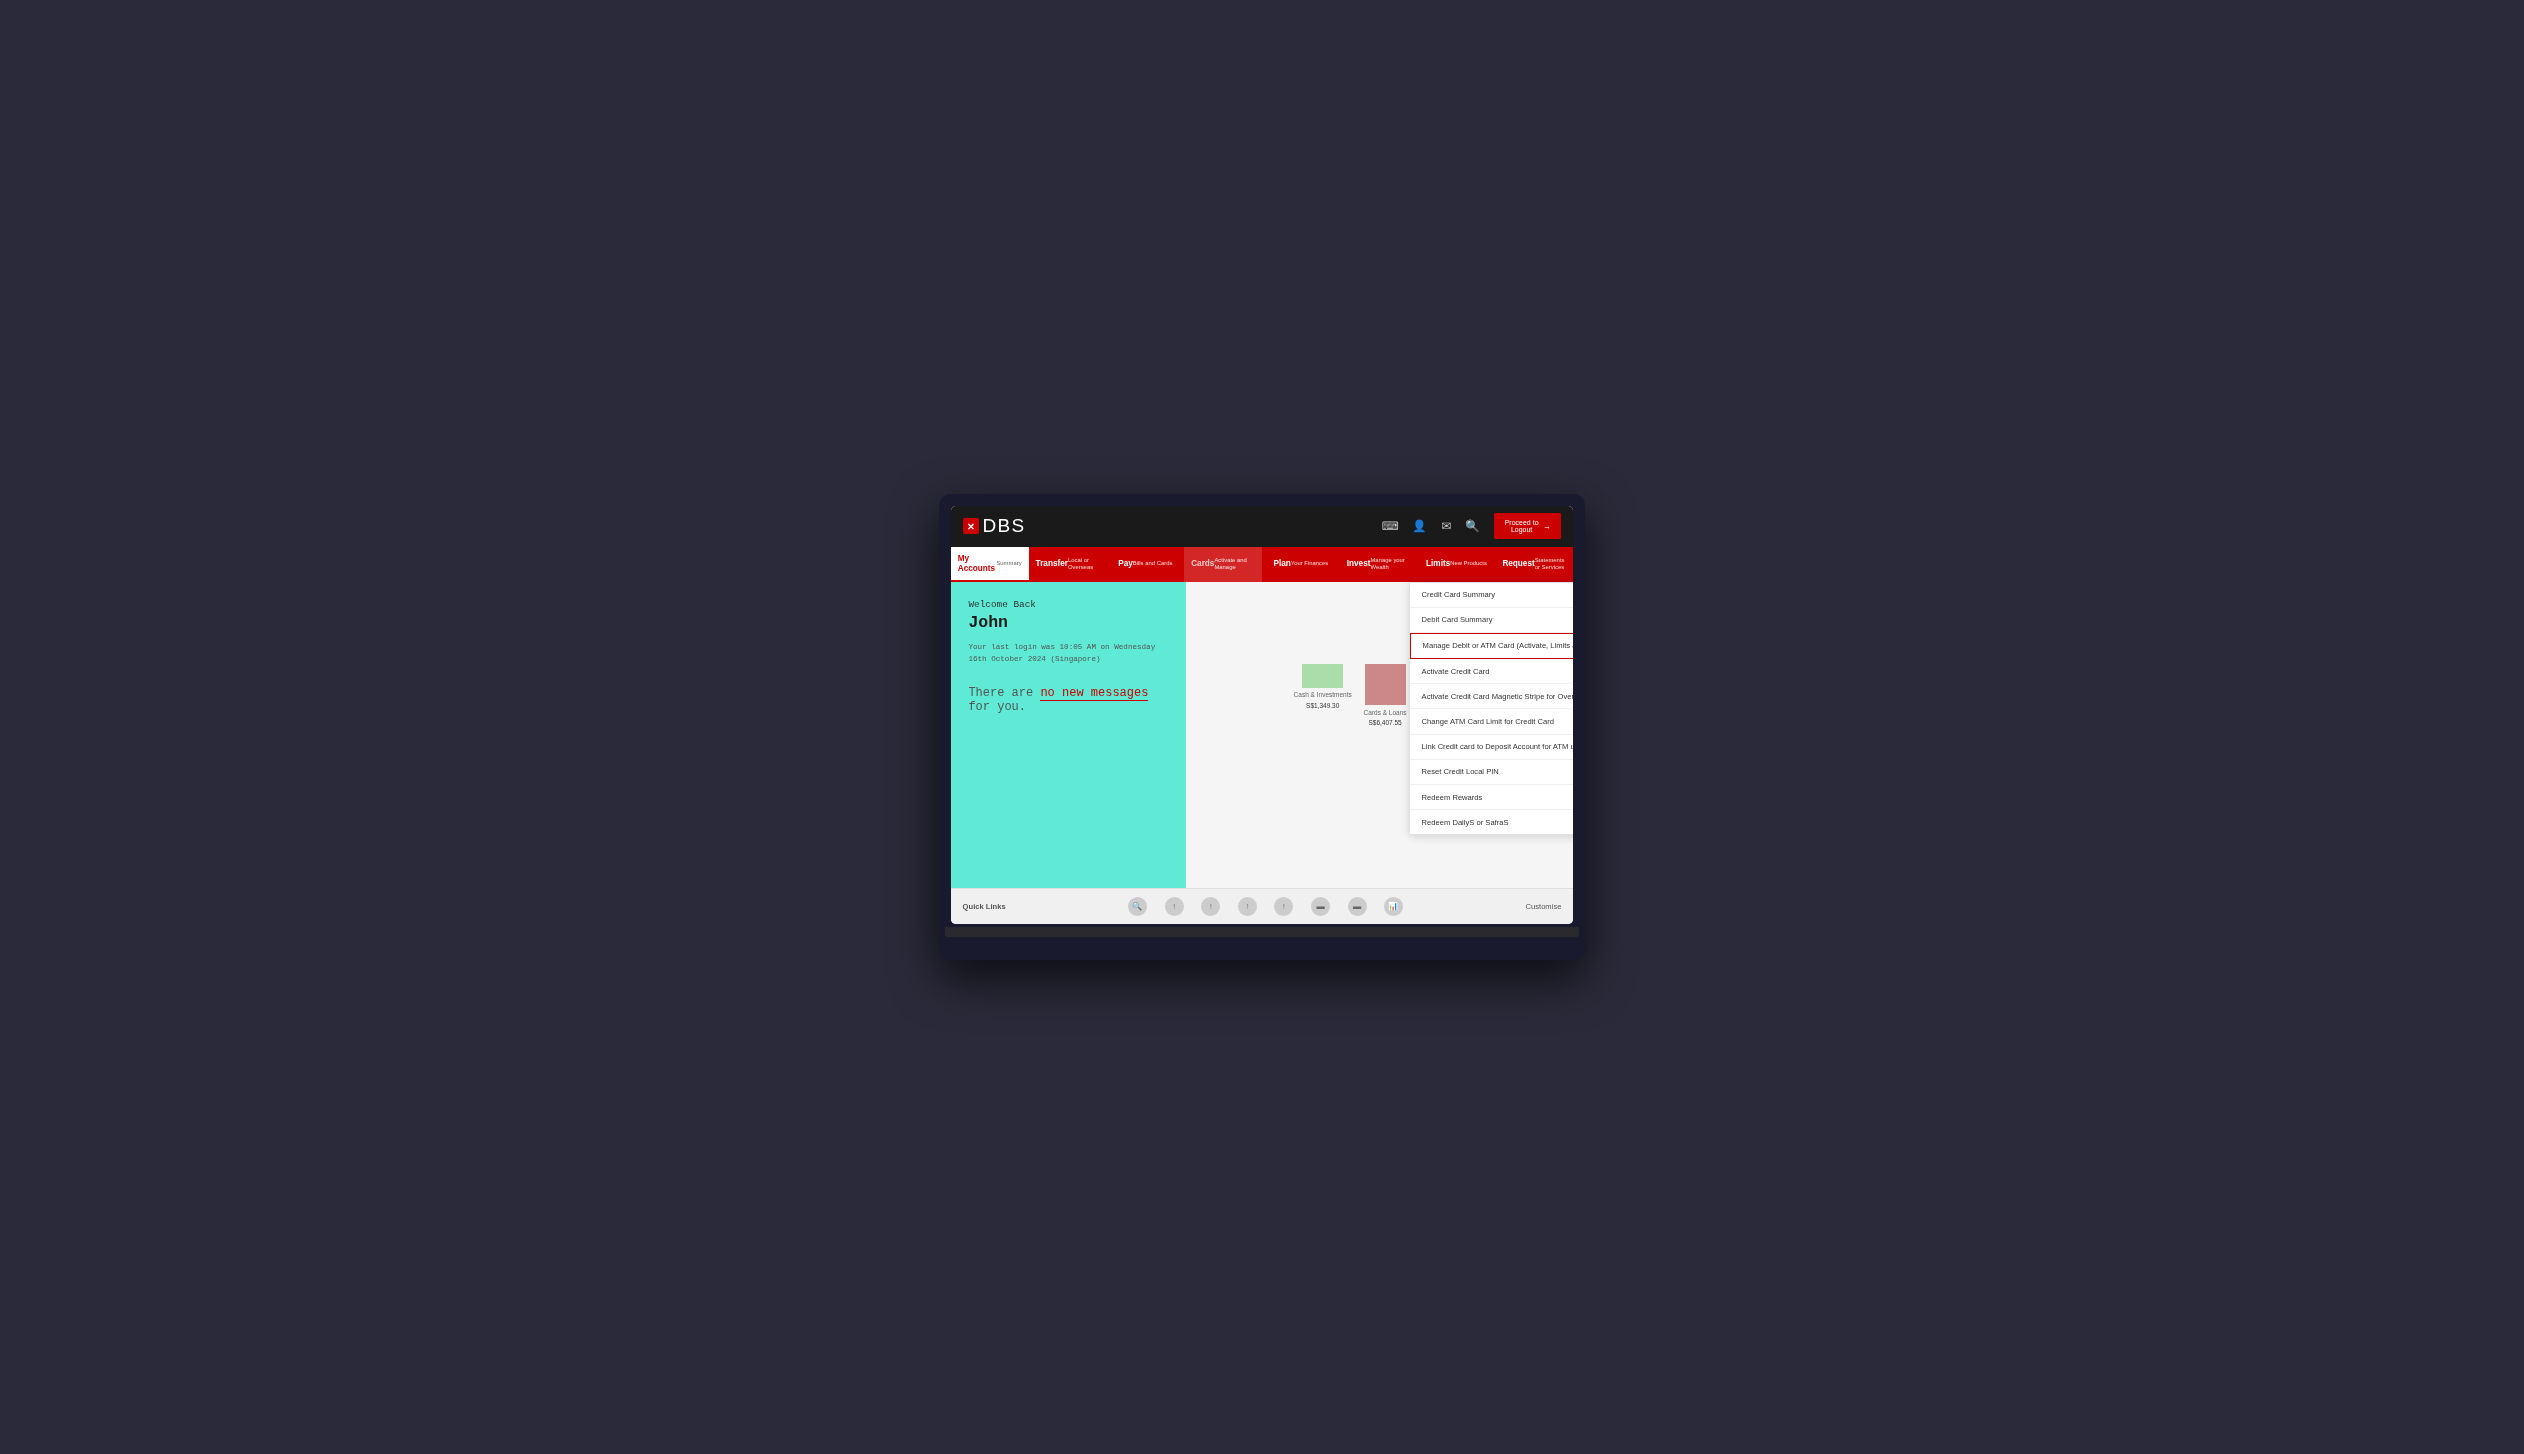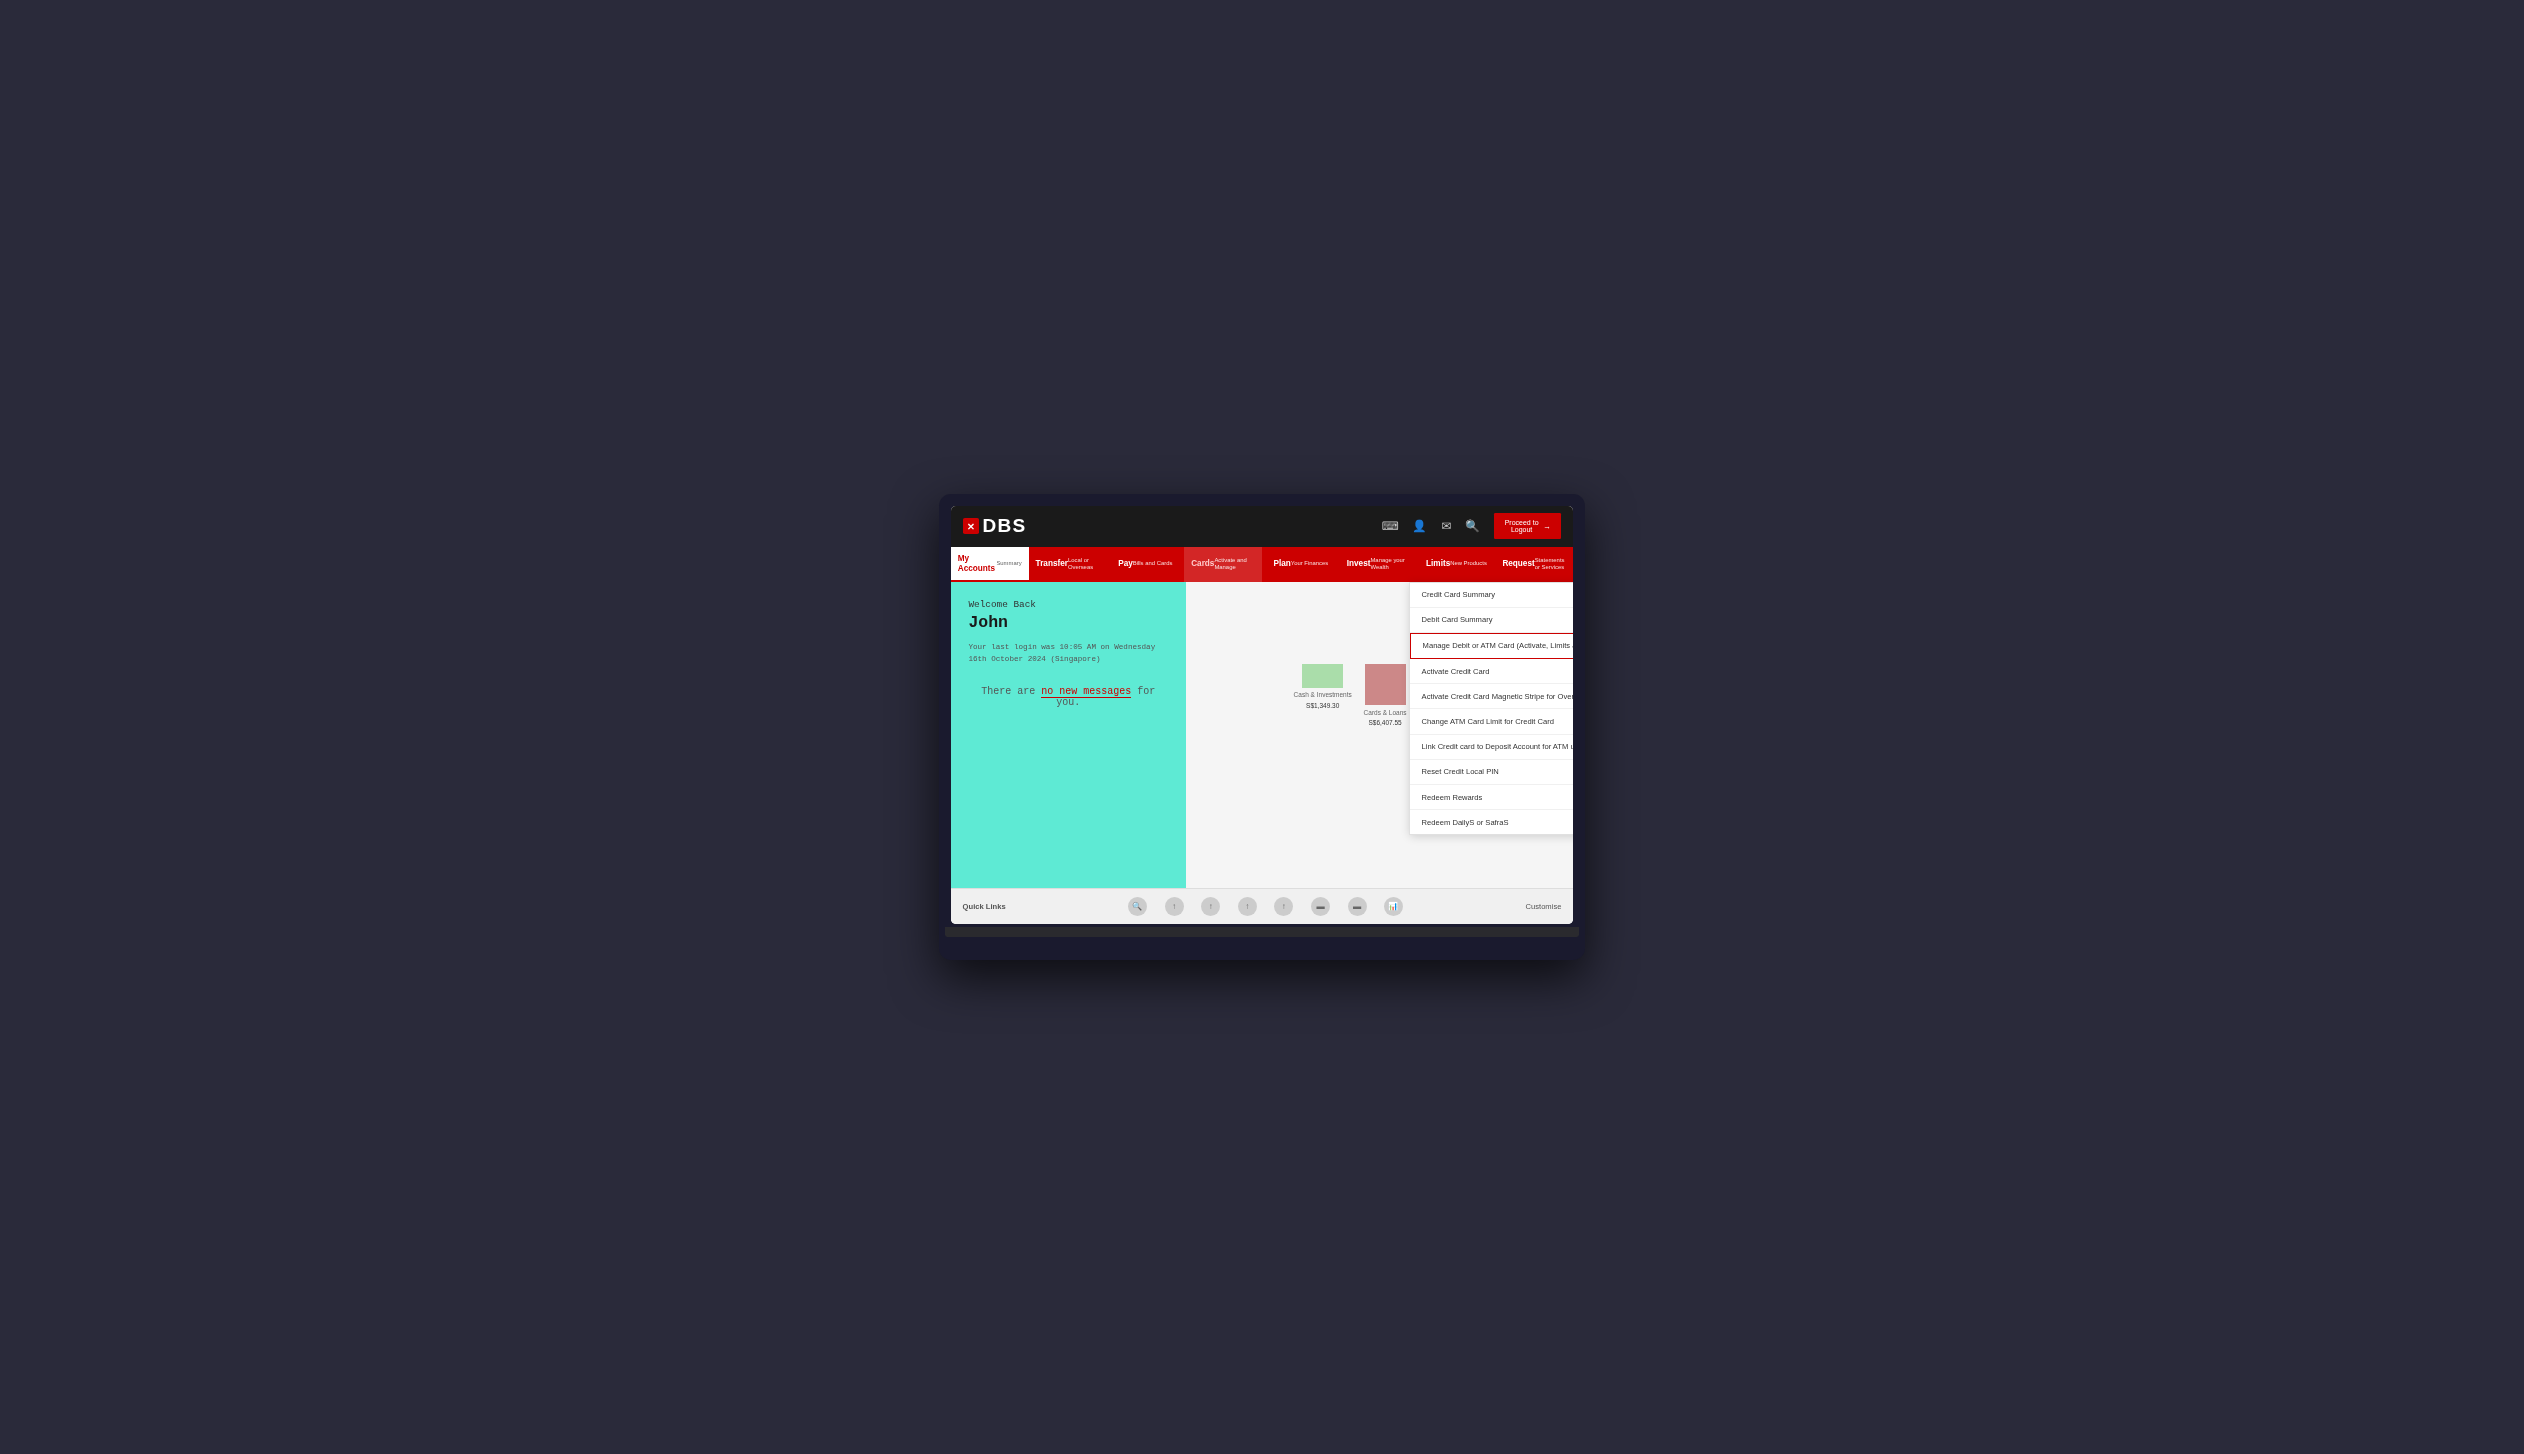--- a/index.html
+++ b/index.html
@@ -52,21 +52,21 @@
       height: 16.5px;
       display: flex;
       align-items: center;
       justify-content: center;
       border-radius: 1.8px;
     }
 
     .logo-text {
       color: white;
       font-size: 19px;
-      font-weight: bold;
+      font-weight: normal;
       letter-spacing: 1.2px;
     }
 
     .top-bar-right {
       display: flex;
       align-items: center;
       gap: 14px;
     }
 
     .top-icon {
@@ -177,23 +177,22 @@
     }
 
     .last-login {
       font-size: 7.6px;
       color: #555;
       line-height: 1.6;
       margin-bottom: 21px;
     }
 
     .messages-line {
-      font-size: 10px;
+      font-size: 12px;
       color: #555;
-      text-align: center;
     }
 
     .messages-link {
       color: #cc0000;
       text-decoration: none;
       border-bottom: 0.6px solid #cc0000;
     }
 
     
     .right-panel {

